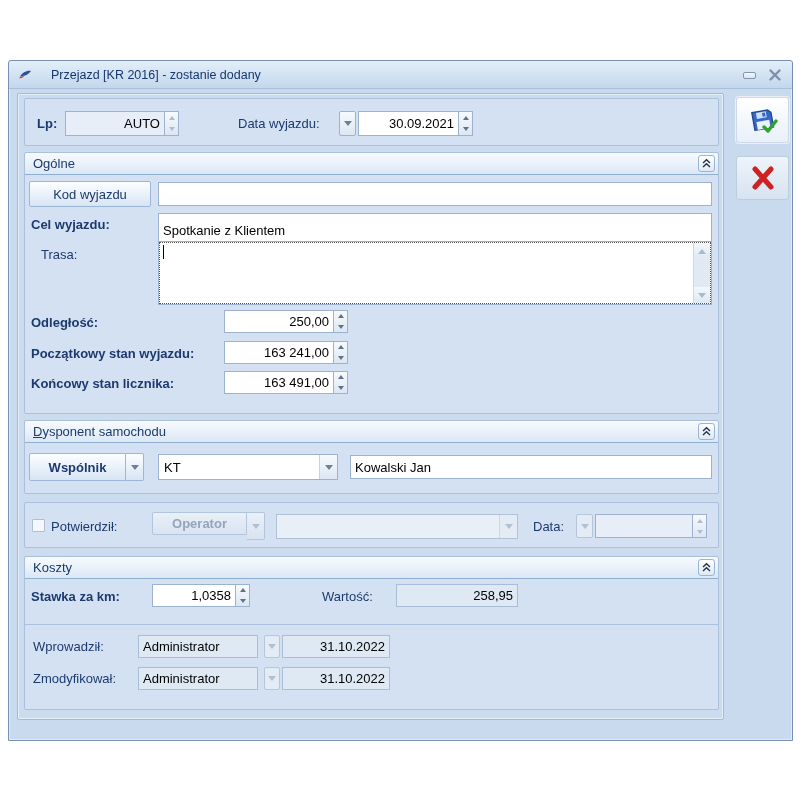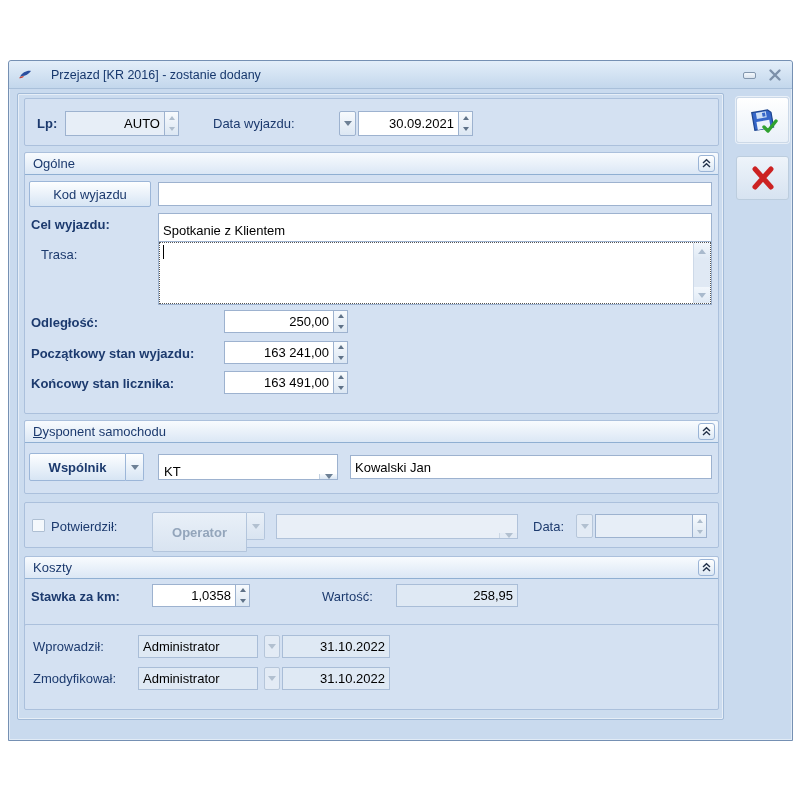--- a/index.html
+++ b/index.html
@@ -76,21 +76,21 @@
     color:#1c3a6e; font-size:13px; display:flex; align-items:center; justify-content:center; white-space:nowrap;
   }
   .btn.bold { font-weight:bold; }
   .btn.disabled { color:#93a5bb; background:linear-gradient(#e9f0f8,#d9e4f1); border-color:#b3c5dc; }
   .btn-dd-seg {
     position:absolute; border:1px solid #9cb6d8; border-left:none; border-radius:0 2px 2px 0;
     background:linear-gradient(#fdfeff,#d7e5f4); display:flex; align-items:center; justify-content:center;
   }
   .btn-dd-seg.disabled { border-color:#b3c5dc; background:linear-gradient(#e9f0f8,#d9e4f1); }
 
-  .combo { position:absolute; background:#fff; border:1px solid #9db2cf; display:flex;align-items:flex-end; }
+  .combo { position:absolute; background:#fff; border:1px solid #9db2cf; display:flex; }
   .combo .val { flex:1; font-size:13px; color:#000; display:flex; align-items:center; padding:0 5px; }
   .combo .arrow { width:18px; border-left:1px solid #c3d1e1; background:linear-gradient(#f7fafd,#dce7f3); display:flex; align-items:center; justify-content:center; }
   .combo.disabled { background:#e9eff7; border-color:#b0c2da; }
   .combo.disabled .arrow { background:#e3ebf5; border-left-color:#cbd7e5; }
 
   .trasa-box { position:absolute; background:#fff; border:1px solid #9db2cf; outline:1px dotted #555; outline-offset:-2px; }
   .caret { position:absolute; left:4px; top:3px; width:1px; height:14px; background:#000; }
   .vscroll { position:absolute; right:1px; top:1px; bottom:1px; width:17px; background:#e0e9f4; border-left:1px solid #cdd9e8; display:flex; flex-direction:column; justify-content:space-between; }
   .vs-btn { height:16px; display:flex; align-items:center; justify-content:center; background:linear-gradient(#f2f7fc,#dfe9f4); }
   .vs-btn .t-up { width:0;height:0;border-left:4px solid transparent;border-right:4px solid transparent;border-bottom:5px solid #a9bacd; }
@@ -130,21 +130,21 @@
         <div class="label bold" style="left:12px; top:0; height:48px;">Lp:</div>
         <div class="field num ro disabled" style="left:40px; top:12px; width:100px; height:25px;">AUTO</div>
         <div class="spin disabled" style="left:140px; top:12px; height:25px;">
           <div class="half">
               <div class="tri-up"></div>
             </div>
             <div class="half">
               <div class="tri-dn"></div>
             </div>
         </div>
-        <div class="label" style="left:188px; top:0; height:48px;">Data wyjazdu:</div>
+        <div class="label" style="left:213px; top:0; height:48px;">Data wyjazdu:</div>
         <div class="dd-btn" style="left:314px; top:12px; width:17px; height:25px;">
             <div class="tri-dd"></div>
           </div>
         <div class="field num" style="left:333px; top:12px; width:101px; height:25px;">30.09.2021</div>
         <div class="spin" style="left:434px; top:12px; height:25px;">
           <div class="half">
               <div class="tri-up"></div>
             </div>
             <div class="half">
               <div class="tri-dn"></div>
@@ -235,21 +235,21 @@
           <div class="arrow">
               <div class="tri-dd"></div>
             </div>
         </div>
         <div class="field" style="left:325px; top:34px; width:362px; height:24px;">Kowalski Jan</div>
       </div>
 
       <div class="group" style="left:6px; top:408px; width:695px; height:46px;">
         <div class="checkbox" style="left:7px; top:16px;"></div>
         <div class="label" style="left:26px; top:0; height:46px;">Potwierdził:</div>
-        <div class="btn bold disabled" style="left:127px; top:9px; width:95px; height:40px; border-radius:2px 0 0 2px;">Operator</div>
+        <div class="btn bold disabled" style="left:127px; top:9px; width:95px; height:23px; border-radius:2px 0 0 2px;">Operator</div>
         <div class="btn-dd-seg disabled" style="left:222px; top:9px; width:18px; height:28px;">
             <div class="tri-dd"></div>
           </div>
         <div class="combo disabled" style="left:251px; top:11px; width:242px; height:25px;">
           <div class="val"></div>
           <div class="arrow">
               <div class="tri-dd"></div>
             </div>
         </div>
         <div class="label" style="left:508px; top:0; height:46px;">Data:</div>

